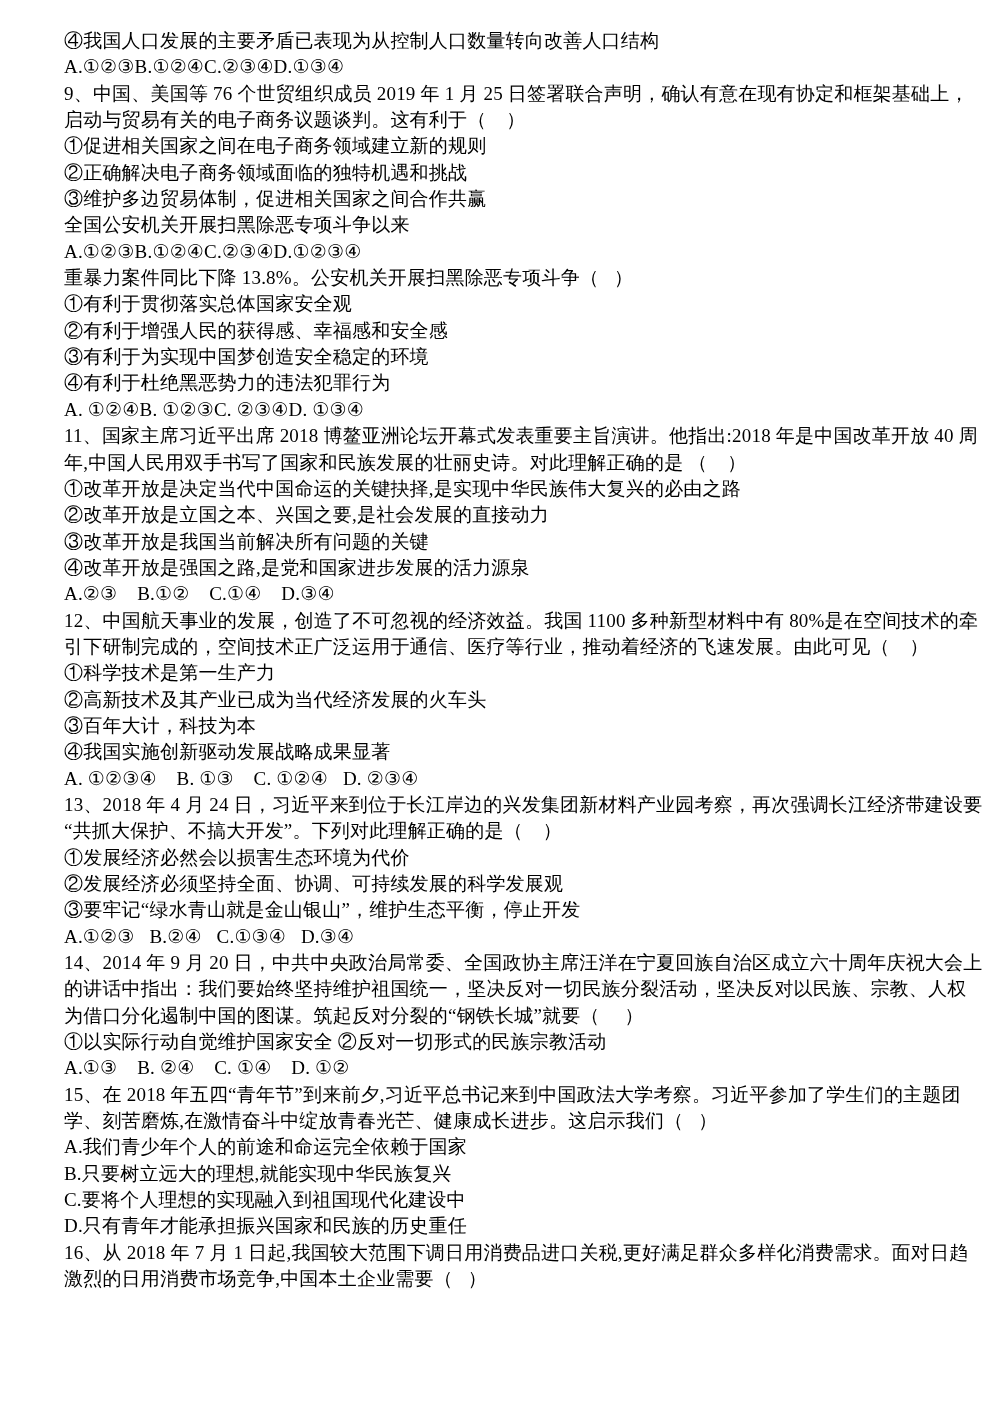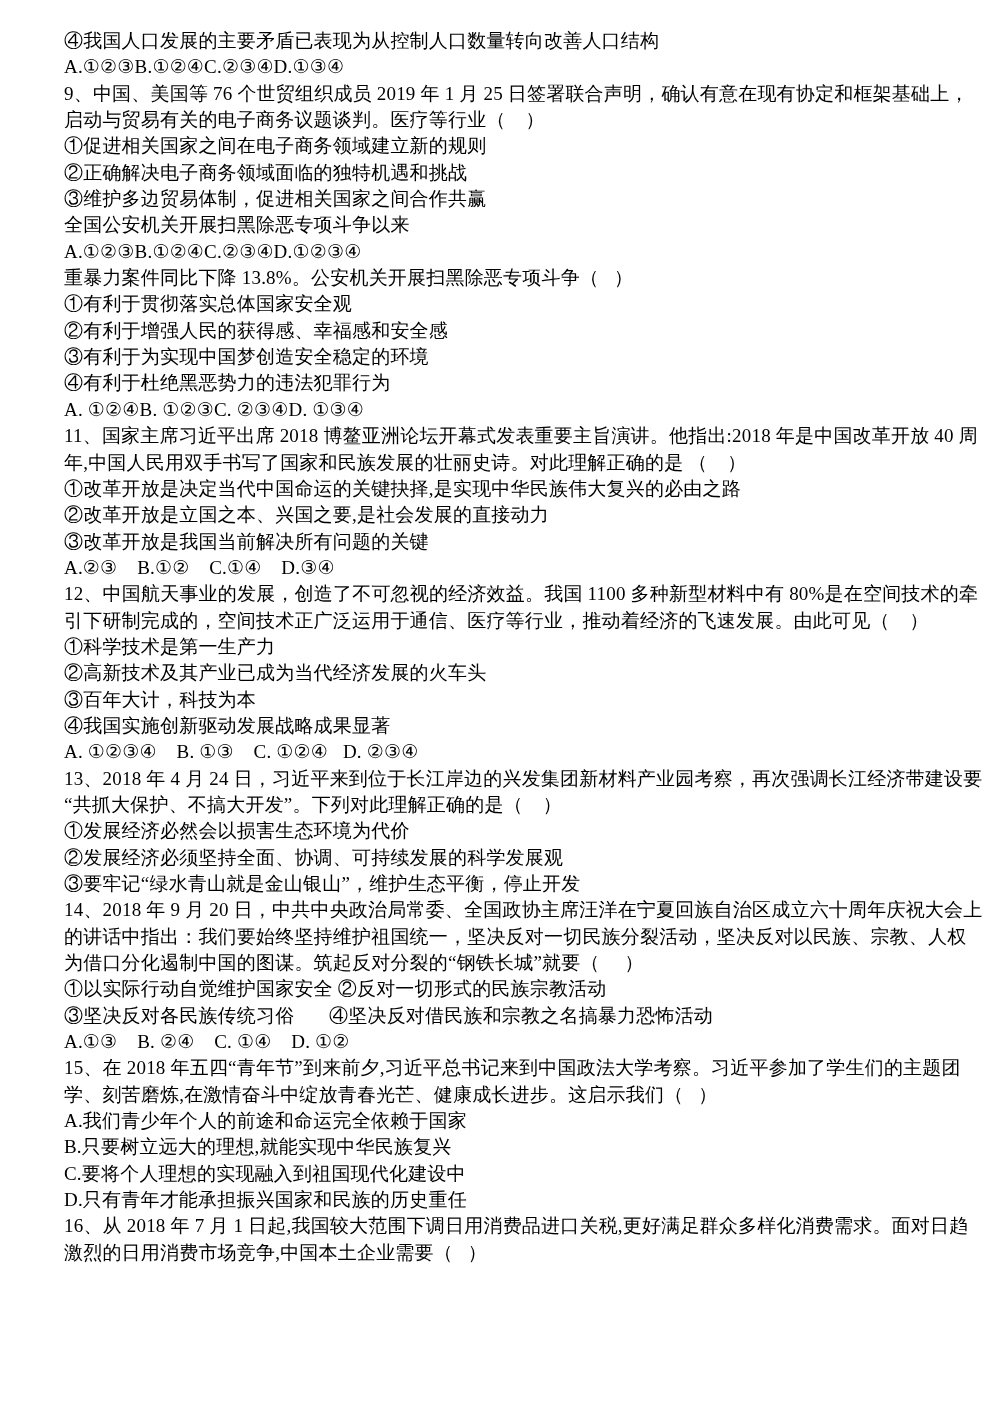--- a/index.html
+++ b/index.html
@@ -38,65 +38,66 @@
 <body>
 
 <div class="page">
   <div id="doc">
       <div class="block">
         <div class="line">④我国人口发展的主要矛盾已表现为从控制人口数量转向改善人口结构</div>
         <div class="line">A.①②③B.①②④C.②③④D.①③④</div>
       </div>
       <div class="block">
         <div class="line">9、中国、美国等 76 个世贸组织成员 2019 年 1 月 25 日签署联合声明，确认有意在现有协定和框架基础上，</div>
-        <div class="line">启动与贸易有关的电子商务议题谈判。医疗等行业（    ）</div>
+        <div class="line">启动与贸易有关的电子商务议题谈判。这有利于（    ）</div>
         <div class="line">①促进相关国家之间在电子商务领域建立新的规则</div>
         <div class="line">②正确解决电子商务领域面临的独特机遇和挑战</div>
         <div class="line">③维护多边贸易体制，促进相关国家之间合作共赢</div>
         <div class="line">全国公安机关开展扫黑除恶专项斗争以来</div>
         <div class="line">A.①②③B.①②④C.②③④D.①②③④</div>
       </div>
       <div class="block">
         <div class="line">重暴力案件同比下降 13.8%。公安机关开展扫黑除恶专项斗争（   ）</div>
         <div class="line">①有利于贯彻落实总体国家安全观</div>
         <div class="line">②有利于增强人民的获得感、幸福感和安全感</div>
         <div class="line">③有利于为实现中国梦创造安全稳定的环境</div>
         <div class="line">④有利于杜绝黑恶势力的违法犯罪行为</div>
         <div class="line">A. ①②④B. ①②③C. ②③④D. ①③④</div>
       </div>
       <div class="block">
         <div class="line">11、国家主席习近平出席 2018 博鳌亚洲论坛开幕式发表重要主旨演讲。他指出:2018 年是中国改革开放 40 周</div>
         <div class="line">年,中国人民用双手书写了国家和民族发展的壮丽史诗。对此理解正确的是 （    ）</div>
         <div class="line">①改革开放是决定当代中国命运的关键抉择,是实现中华民族伟大复兴的必由之路</div>
         <div class="line">②改革开放是立国之本、兴国之要,是社会发展的直接动力</div>
         <div class="line">③改革开放是我国当前解决所有问题的关键</div>
+        <div class="line">④改革开放是强国之路,是党和国家进步发展的活力源泉</div>
         <div class="line">A.②③    B.①②    C.①④    D.③④</div>
       </div>
       <div class="block">
         <div class="line">12、中国航天事业的发展，创造了不可忽视的经济效益。我国 1100 多种新型材料中有 80%是在空间技术的牵</div>
         <div class="line">引下研制完成的，空间技术正广泛运用于通信、医疗等行业，推动着经济的飞速发展。由此可见（    ）</div>
         <div class="line">①科学技术是第一生产力</div>
         <div class="line">②高新技术及其产业已成为当代经济发展的火车头</div>
         <div class="line">③百年大计，科技为本</div>
         <div class="line">④我国实施创新驱动发展战略成果显著</div>
         <div class="line">A. ①②③④    B. ①③    C. ①②④   D. ②③④</div>
       </div>
       <div class="block">
         <div class="line">13、2018 年 4 月 24 日，习近平来到位于长江岸边的兴发集团新材料产业园考察，再次强调长江经济带建设要</div>
         <div class="line">“共抓大保护、不搞大开发”。下列对此理解正确的是（    ）</div>
         <div class="line">①发展经济必然会以损害生态环境为代价</div>
         <div class="line">②发展经济必须坚持全面、协调、可持续发展的科学发展观</div>
         <div class="line">③要牢记“绿水青山就是金山银山”，维护生态平衡，停止开发</div>
+        <div class="line">A.①②③   B.②④   C.①③④   D.③④</div>
       </div>
       <div class="block">
-        <div class="line">14、2018 年 9 月 20 日，中共中央政治局常委、全国政协主席汪洋在宁夏回族自治区成立六十周年庆祝大会上</div>
+        <div class="line">14、2014 年 9 月 20 日，中共中央政治局常委、全国政协主席汪洋在宁夏回族自治区成立六十周年庆祝大会上</div>
         <div class="line">的讲话中指出：我们要始终坚持维护祖国统一，坚决反对一切民族分裂活动，坚决反对以民族、宗教、人权</div>
         <div class="line">为借口分化遏制中国的图谋。筑起反对分裂的“钢铁长城”就要（     ）</div>
         <div class="line">①以实际行动自觉维护国家安全 ②反对一切形式的民族宗教活动</div>
-        <div class="line">③坚决反对各民族传统习俗       ④坚决反对借民族和宗教之名搞暴力恐怖活动</div>
         <div class="line">A.①③    B. ②④    C. ①④    D. ①②</div>
       </div>
       <div class="block">
         <div class="line">15、在 2018 年五四“青年节”到来前夕,习近平总书记来到中国政法大学考察。习近平参加了学生们的主题团</div>
         <div class="line">学、刻苦磨炼,在激情奋斗中绽放青春光芒、健康成长进步。这启示我们（   ）</div>
         <div class="line">A.我们青少年个人的前途和命运完全依赖于国家</div>
         <div class="line">B.只要树立远大的理想,就能实现中华民族复兴</div>
         <div class="line">C.要将个人理想的实现融入到祖国现代化建设中</div>
         <div class="line">D.只有青年才能承担振兴国家和民族的历史重任</div>
       </div>

